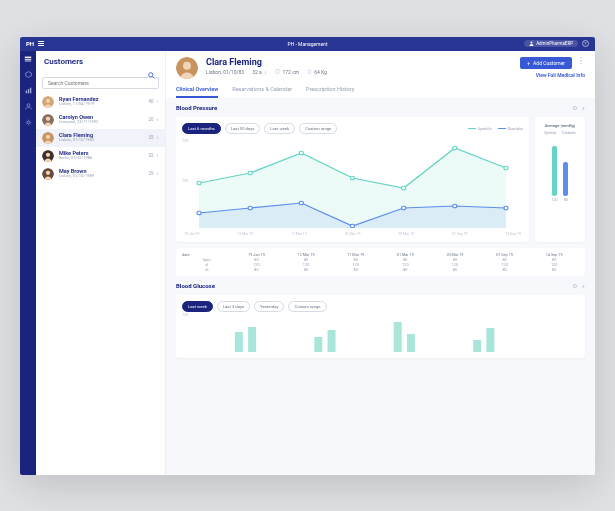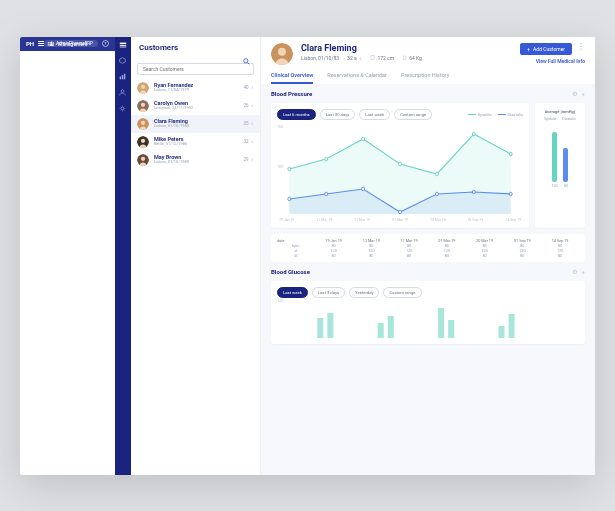--- a/index.html
+++ b/index.html
@@ -1,17 +1,17 @@
 <!DOCTYPE html>
 <html><head>
 <meta charset="utf-8">
 <style>
 *{box-sizing:border-box;margin:0;padding:0;font-family:-apple-system,BlinkMacSystemFont,'Segoe UI',Roboto,sans-serif}
 body{background:#dfe1e4;display:flex;align-items:center;justify-content:center;min-height:100vh;padding:20px}
-.app{width:575px;height:438px;background:#fff;box-shadow:0 10px 40px rgba(0,0,0,.15);display:flex;flex-direction:row;overflow:hidden;border-radius:2px}
+.app{width:575px;height:438px;background:#fff;box-shadow:0 10px 40px rgba(0,0,0,.15);display:flex;flex-direction:column;overflow:hidden;border-radius:2px}
 .topbar{height:14px;background:#283593;display:flex;align-items:center;color:#fff;font-size:5px;padding:0 6px;position:relative}
 .topbar-left{display:flex;align-items:center;gap:4px}
 .logo{font-weight:700;font-size:6px}
 .hamburger{display:flex;flex-direction:column;gap:1px}
 .hamburger span{width:6px;height:.8px;background:#fff}
 .topbar-title{position:absolute;left:50%;transform:translateX(-50%);font-size:5px}
 .topbar-right{margin-left:auto;display:flex;align-items:center;gap:4px}
 .user-pill{background:rgba(255,255,255,.15);border-radius:6px;padding:1px 5px;display:flex;align-items:center;gap:2px;font-size:4.5px}
 .help-icon{width:7px;height:7px;border:.8px solid rgba(255,255,255,.6);border-radius:50%;display:flex;align-items:center;justify-content:center;font-size:4px}
 .body{flex:1;display:flex;overflow:hidden}

